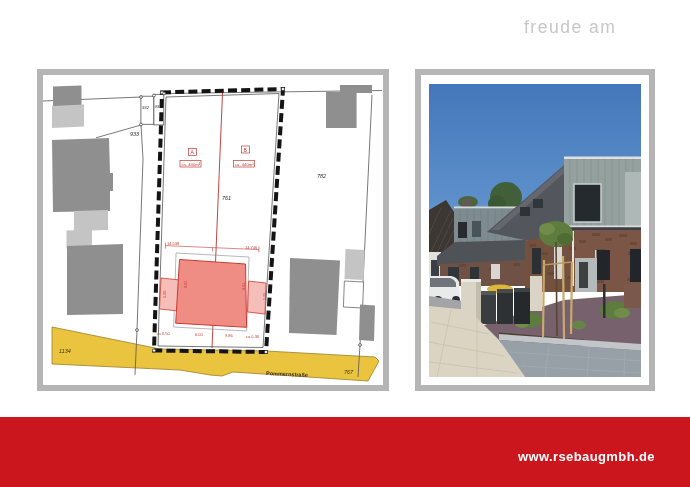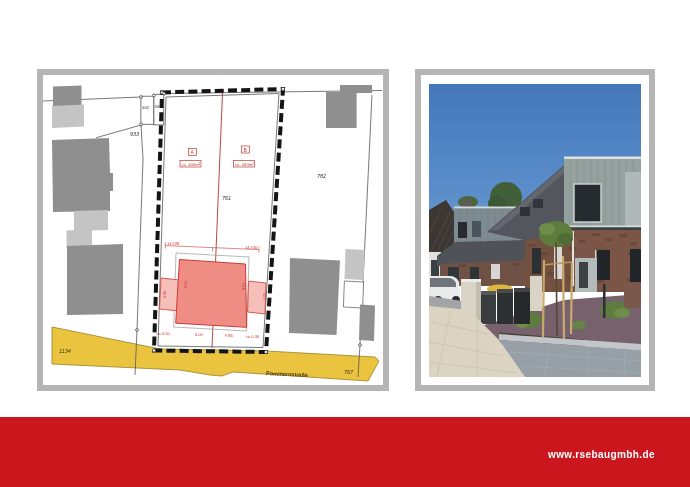--- a/index.html
+++ b/index.html
@@ -4,20 +4,21 @@
 <style>
 html,body{margin:0;padding:0;background:#fff;}
 body{width:690px;height:487px;position:relative;overflow:hidden;font-family:"Liberation Sans",sans-serif;}
 .abs{position:absolute;}
 </style>
 </head>
 <body>
 
 <div class="abs" style="left:524px;top:20px;width:145px;">
 
+  <div style="font-size:17.5px;color:#c7c7c7;letter-spacing:1.5px;line-height:15px;">freude am</div>
 
 </div>
 
 <div class="abs" style="left:37px;top:69px;width:340px;height:310px;border:6px solid #b5b5b5;background:#fff;">
 
 <svg width="340" height="310" viewBox="0 -1 340 310">
 
 <g>
 <polygon points="9,251 117,273 223,275 332,281 336,285 325,305 190,296 179,300 167,299 137,294 9,288" fill="#eac43f" stroke="#99802a" stroke-width="0.8"></polygon>
 </g>
@@ -339,14 +340,14 @@
 <line x1="92" y1="282" x2="212" y2="289"></line>
 <line x1="120" y1="262" x2="116" y2="293"></line>
 <line x1="160" y1="264" x2="158" y2="293"></line>
 <line x1="196" y1="266" x2="195" y2="293"></line>
 </g>
 </svg>
 </div>
 
 <div class="abs" style="left:0;top:417px;width:690px;height:70px;background:#cb161e;">
 
-  <div class="abs" style="right:35px;top:32px;color:#fff;font-size:10px;font-weight:bold;letter-spacing:0.4px;">www.rsebaugmbh.de</div>
+  <div class="abs" style="right:35px;top:32px;color:#fff;font-size:13px;font-weight:bold;letter-spacing:0.4px;">www.rsebaugmbh.de</div>
 </div>
 
 </body></html>

